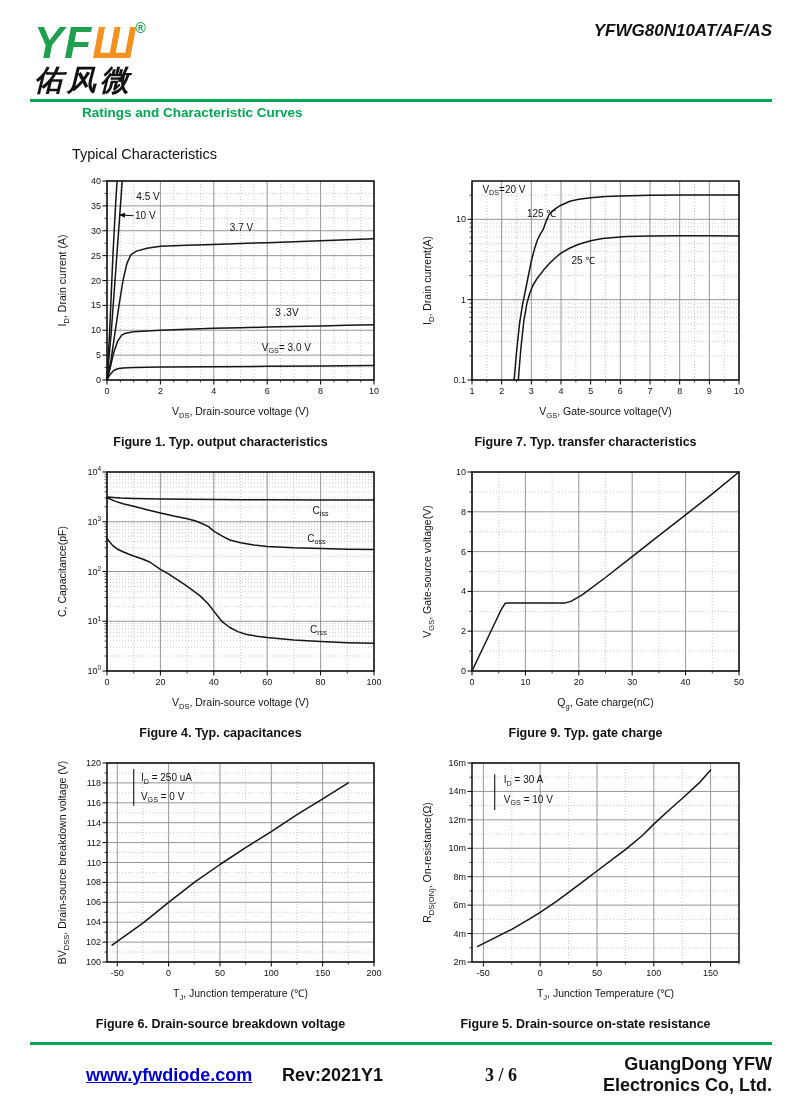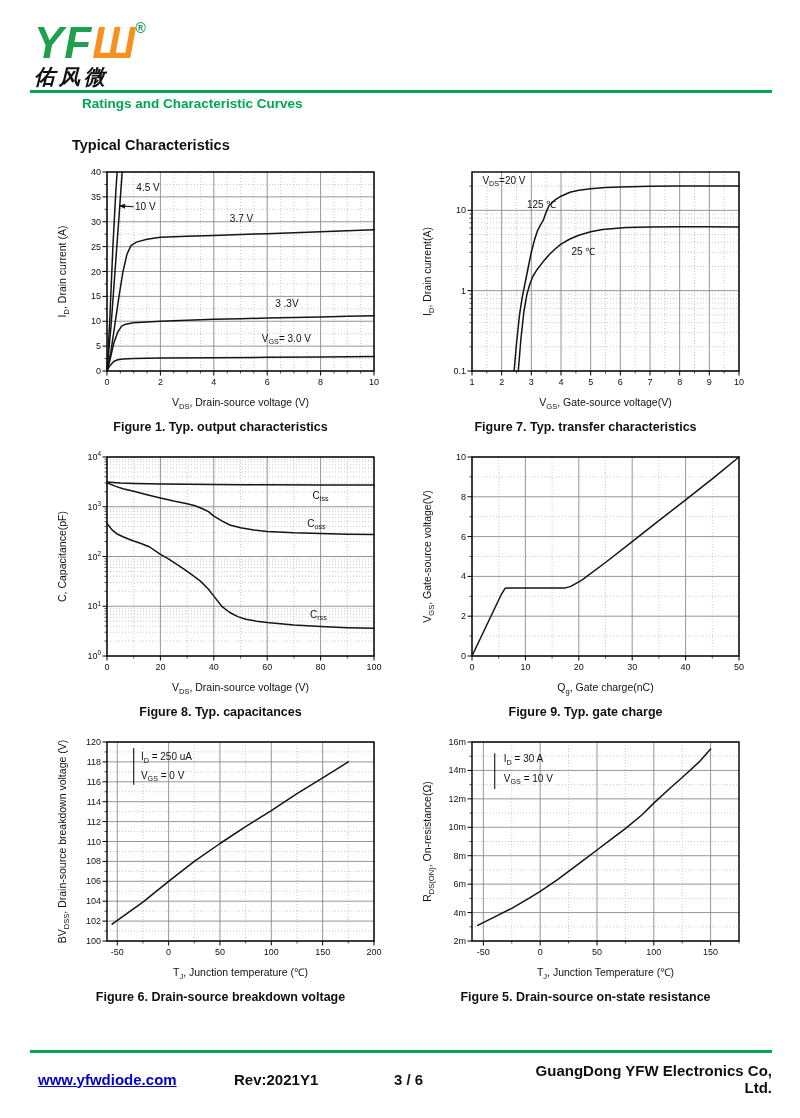--- a/index.html
+++ b/index.html
@@ -2,56 +2,57 @@
 <html><head>
 <meta charset="utf-8">
 <style>
   html,body{margin:0;padding:0;background:#fff;}
   body{width:800px;height:1118px;position:relative;font-family:"Liberation Sans",sans-serif;color:#111;overflow:hidden;}
   .header{display:flex;justify-content:space-between;align-items:flex-start;padding:21px 28px 0 34px;font-style:italic;}
   .logo-row{line-height:1;}
   .logo-yf{color:#1fa04f;font-size:44px;font-weight:bold;letter-spacing:1px;}
   .logo-w{color:#f5911e;font-size:44px;font-weight:bold;}
   .logo-reg{color:#1fa04f;font-size:14px;font-weight:bold;vertical-align:top;}
-  .logo-cn{font-size:21px;font-weight:bold;letter-spacing:4px;line-height:1.1;}
+  .logo-cn{font-size:29px;font-weight:bold;letter-spacing:4px;line-height:1.1;}
   .part-number{font-size:17px;font-weight:bold;padding-bottom:3px;}
   .green-rule{height:3px;background:#00a651;margin:2px 28px 0 30px;}
   .section-title{color:#00a651;font-weight:bold;font-size:13.5px;margin:3px 0 0 34px;padding-left:48px;}
-  .page-heading{font-size:14.5px;font-weight:bold;margin:26px 0 0 72px;}
+  .page-heading{font-size:14.5px;font-weight:normal;margin:26px 0 0 72px;}
   .charts{display:grid;grid-template-columns:365px 365px;padding-left:38px;row-gap:14px;margin-top:10px;}
   .fig-cell{display:flex;flex-direction:column;align-items:center;}
-  .caption{font-weight:bold;font-size:12.5px;text-align:center;margin-top:1px;}
+  .caption{font-weight:bold;font-size:12.5px;text-align:center;margin-top:7px;}
   
   .gmin{stroke:#b3b3b3;stroke-width:0.7;stroke-dasharray:1 2;fill:none;}
   .gmaj{stroke:#8a8a8a;stroke-width:0.9;fill:none;}
   .frame{fill:none;stroke:#000;stroke-width:1.4;}
   .tick{stroke:#000;stroke-width:1;}
   .tmin{stroke:#000;stroke-width:0.7;}
   .tlab{font-size:9px;fill:#111;}
   .atitle{font-size:10.5px;fill:#111;}
   .curve{fill:none;stroke:#151515;stroke-width:1.5;stroke-linejoin:round;stroke-linecap:round;}
   .clab{font-size:10px;fill:#111;}
   .ann{stroke:#111;stroke-width:1.1;fill:none;}
   .arr{fill:#111;stroke:none;}
   .footer{position:absolute;left:0;right:0;bottom:22px;}
   .footer .green-rule{margin:0 28px 9px 30px;}
-  .footer-row{display:flex;align-items:center;padding:0 28px 0 38px;font-size:15px;font-weight:bold;}
+  .footer-row{display:flex;align-items:center;padding:0 28px 0 38px;font-size:18px;font-weight:bold;margin-left:48px;}
   .site{color:#0000cc;text-decoration:underline;width:196px;}
   .rev{width:160px;}
-  .page-num{width:118px;text-align:left;}
+  .page-num{width:118px;text-align:center;font-family:Liberation Serif, serif;}
   .company{flex:1;text-align:right;}
 </style>
 </head>
 <body>
 
 <div class="header">
   <div class="logo">
     <div class="logo-row"><span class="logo-yf">YF</span><span class="logo-w">Ш</span><span class="logo-reg">®</span></div>
     <div class="logo-cn">佑风微</div>
   </div>
+  <div class="part-number">YFWG80N10AT/AF/AS</div>
 </div>
 <div class="green-rule"></div>
 <div class="section-title">Ratings and Characteristic Curves</div>
 <div class="page-heading">Typical Characteristics</div>
 
 <div class="charts">
   <div class="fig-cell">
     <div class="chart"><svg width="332" height="252" viewBox="0 0 332 252">
           <line x1="65.35" y1="9" x2="65.35" y2="208" class="gmin"></line>
           <line x1="65.35" y1="208" x2="65.35" y2="210.5" class="tmin"></line>
@@ -378,21 +379,21 @@
           <text x="46" y="12" text-anchor="end" class="tlab"><tspan>10</tspan><tspan dy="-3.6" font-size="72%">4</tspan></text>
           <text x="185.5" y="243" text-anchor="middle" class="atitle"><tspan>V</tspan><tspan dy="2.6" font-size="72%">DS</tspan><tspan dy="-2.6">, Drain-source voltage (V)</tspan></text>
           <text text-anchor="middle" transform="translate(11,108.5) rotate(-90)" class="atitle"><tspan>C, Capacitance(pF)</tspan></text>
           <polyline points="52.0,34.0 65.3,35.0 78.7,35.4 105.4,35.9 132.1,36.2 158.8,36.5 185.5,36.7 212.2,36.8 265.6,37.0 319.0,37.1" class="curve"></polyline>
           <polyline points="52.0,34.7 60.0,38.1 68.0,40.8 78.7,43.2 92.0,46.7 105.4,50.0 118.8,53.1 132.1,55.7 140.1,57.7 148.1,61.0 153.5,63.6 158.8,68.1 166.8,72.9 174.8,77.0 185.5,79.7 198.9,82.1 212.2,83.4 238.9,84.8 265.6,85.5 292.3,86.3 319.0,86.6" class="curve"></polyline>
           <polyline points="52.0,75.5 57.3,82.1 62.7,86.3 68.0,88.7 73.4,91.0 78.7,93.0 86.7,95.8 94.7,99.0 105.4,106.4 113.4,110.8 121.4,116.2 129.4,121.4 137.4,127.2 145.4,133.1 153.5,141.2 158.8,148.1 166.8,158.3 174.8,164.5 182.8,168.6 190.8,171.2 201.5,173.2 212.2,174.6 238.9,177.0 265.6,178.6 292.3,179.7 319.0,180.3" class="curve"></polyline>
           <text x="257.59000000000003" y="50.721941888809994" class="clab"><tspan>C</tspan><tspan dy="2.6" font-size="72%">iss</tspan></text>
           <text x="252.25" y="78.54751543143385" class="clab"><tspan>C</tspan><tspan dy="2.6" font-size="72%">oss</tspan></text>
           <text x="254.92000000000002" y="169.65011242080334" class="clab"><tspan>C</tspan><tspan dy="2.6" font-size="72%">rss</tspan></text>
         </svg></div>
-    <div class="caption">Figure 8. Typ. capacitances</div>
+    <div class="caption">Figure 4. Typ. capacitances</div>
   </div>
   <div class="fig-cell">
     <div class="chart"><svg width="332" height="252" viewBox="0 0 332 252">
           <line x1="78.7" y1="9" x2="78.7" y2="208" class="gmin"></line>
           <line x1="78.7" y1="208" x2="78.7" y2="210.5" class="tmin"></line>
           <line x1="132.1" y1="9" x2="132.1" y2="208" class="gmin"></line>
           <line x1="132.1" y1="208" x2="132.1" y2="210.5" class="tmin"></line>
           <line x1="185.5" y1="9" x2="185.5" y2="208" class="gmin"></line>
           <line x1="185.5" y1="208" x2="185.5" y2="210.5" class="tmin"></line>
           <line x1="238.89999999999998" y1="9" x2="238.89999999999998" y2="208" class="gmin"></line>

